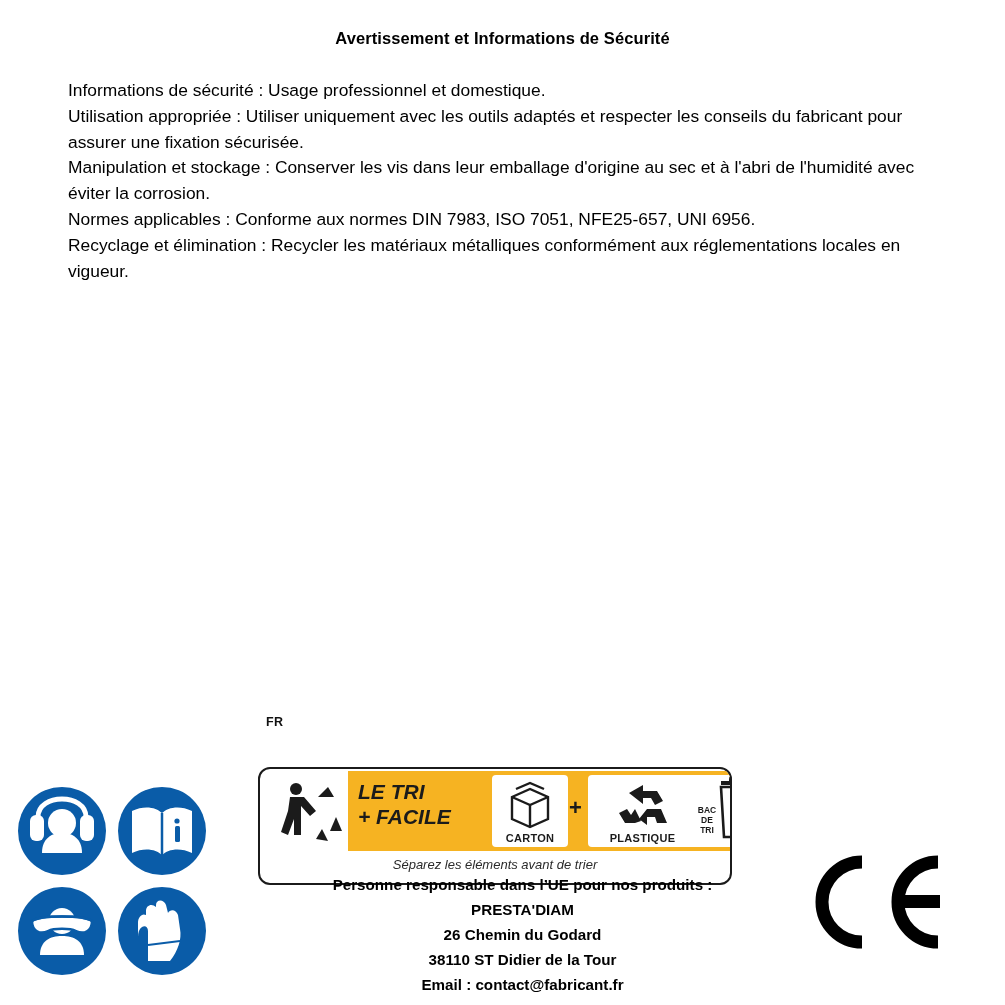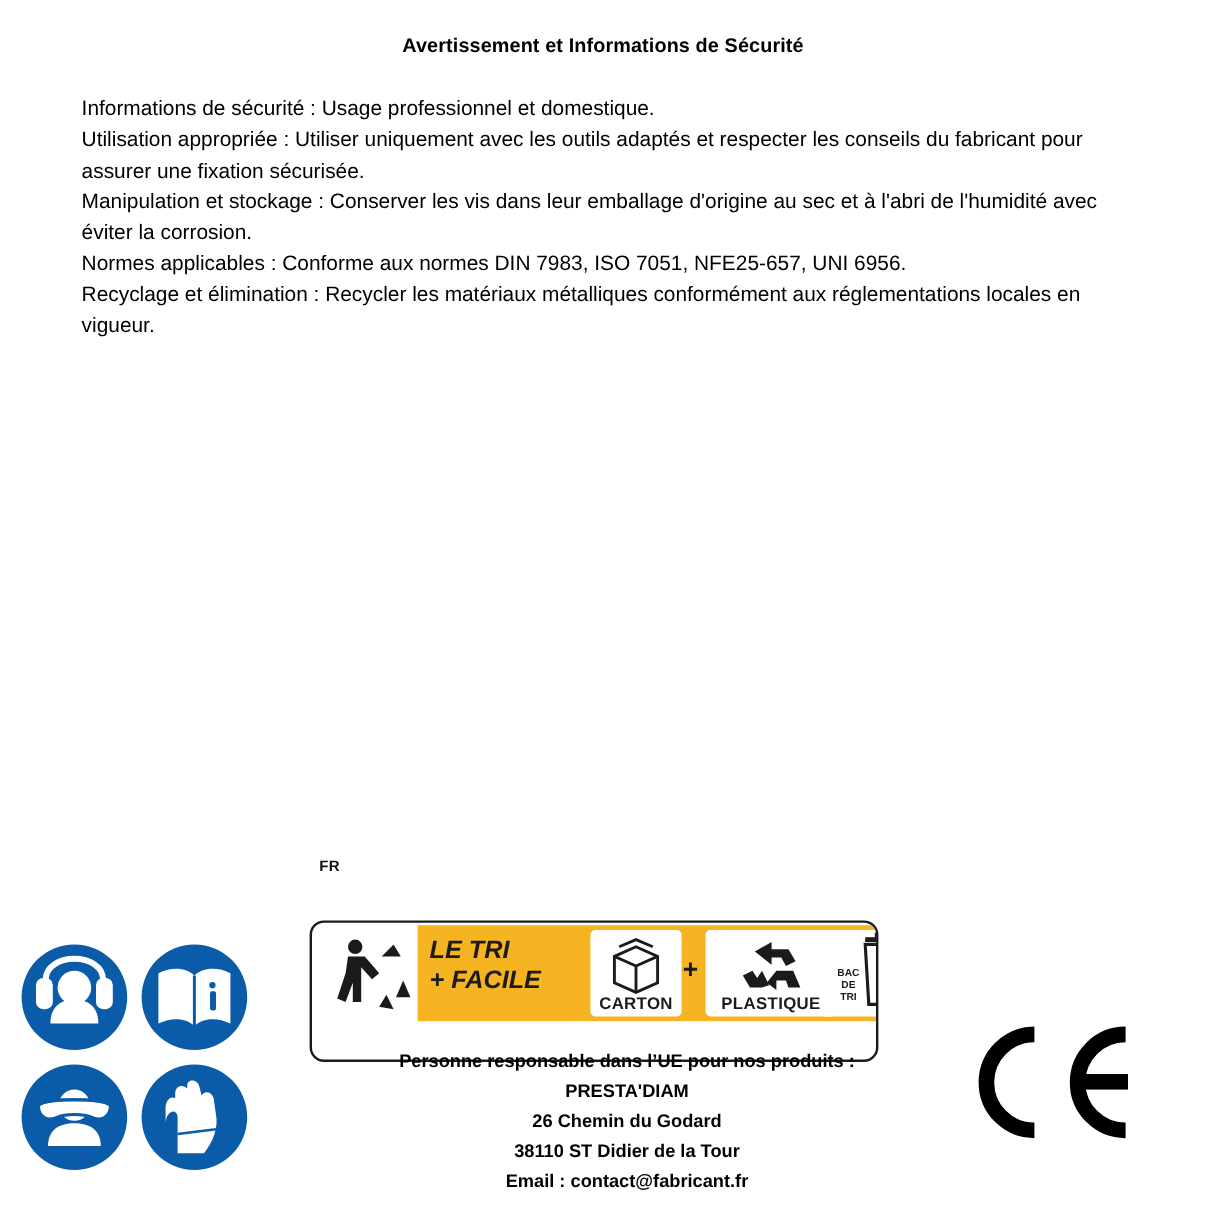--- a/index.html
+++ b/index.html
@@ -144,21 +144,21 @@
     top: 26px;
     font-size: 22px;
     font-weight: bold;
     color: #1b1b1b;
   }
   .cell-caption {
     position: absolute;
     bottom: 3px;
     width: 100%;
     text-align: center;
-    font-size: 14px;
+    font-size: 11px;
     font-weight: bold;
     letter-spacing: 0.3px;
     color: #1b1b1b;
   }
   .bin-cell {
     position: absolute;
     left: 424px;
     top: 6px;
     width: 46px;
     height: 72px;
@@ -314,20 +314,21 @@
         <rect x="19" y="2" width="8" height="4" fill="#1b1b1b"></rect>
         <path d="M11 12 L35 12 L32 62 L14 62 Z" fill="none" stroke="#1b1b1b" stroke-width="2.6"></path>
       </svg>
       <div class="bin-text">
         <div>BAC</div>
         <div>DE</div>
         <div>TRI</div>
       </div>
     </div>
 
+    <div class="bottom-caption">Séparez les éléments avant de trier</div>
   </div>
 </div>
 
 <div id="contact-block">
   <div>Personne responsable dans l’UE pour nos produits :</div>
   <div>PRESTA'DIAM</div>
   <div>26 Chemin du Godard</div>
   <div>38110 ST Didier de la Tour</div>
   <div>Email : contact@fabricant.fr</div>
 </div>

